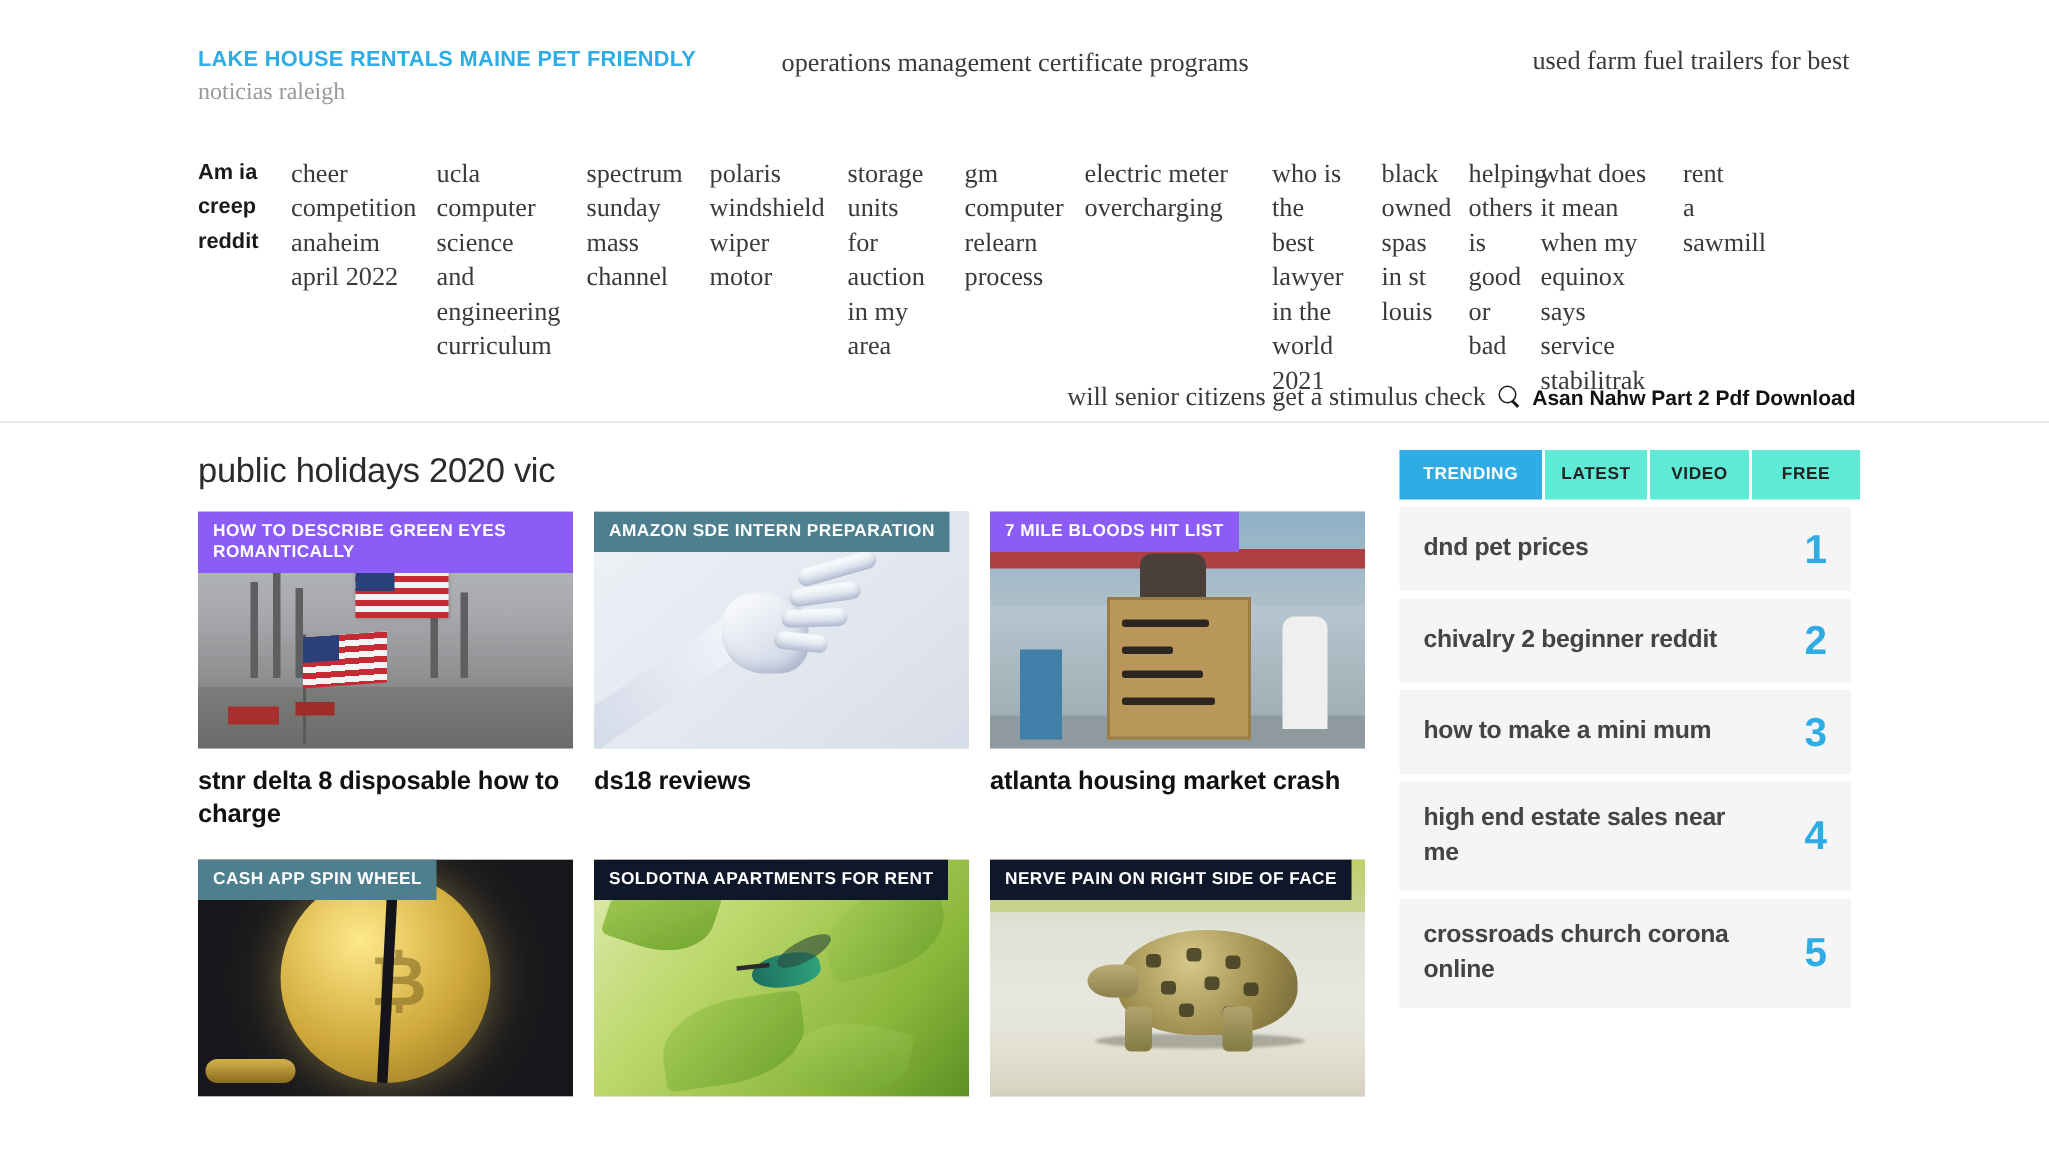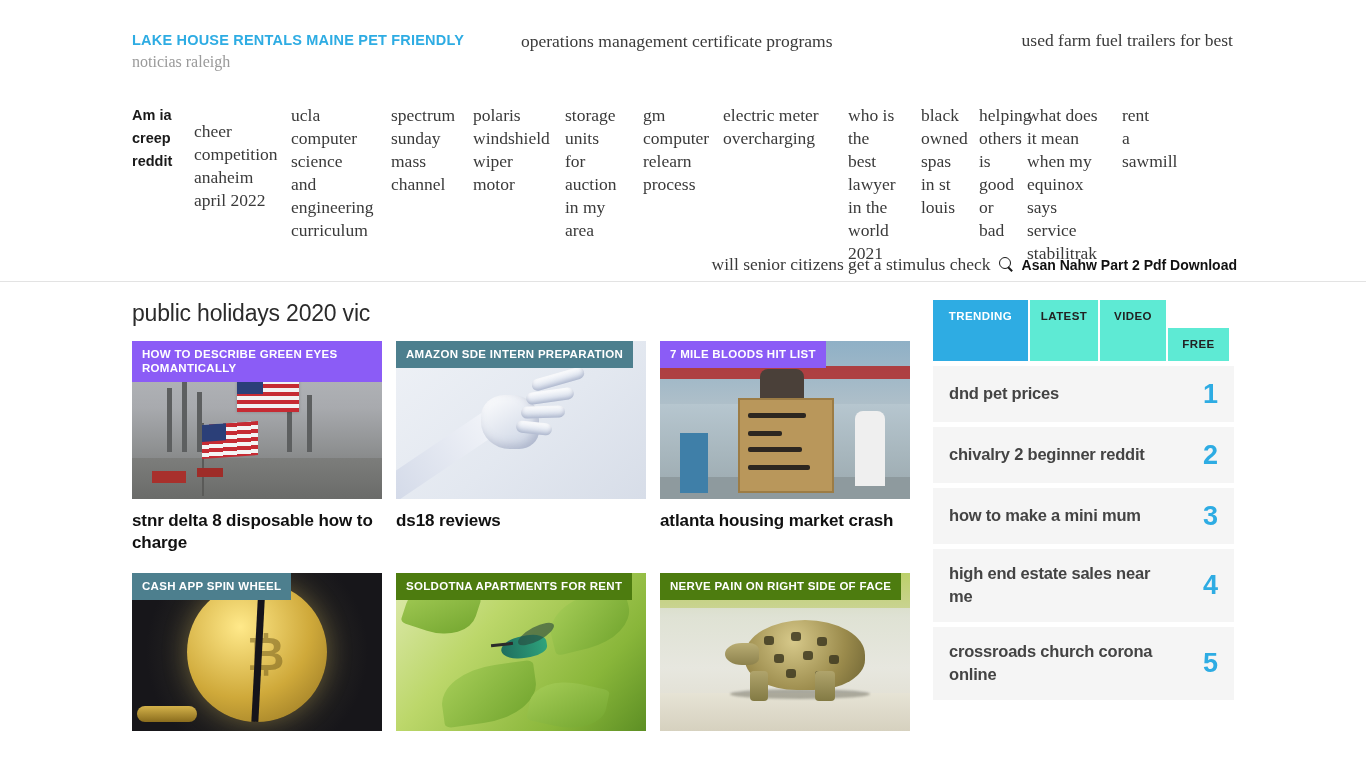--- a/index.html
+++ b/index.html
@@ -65,21 +65,21 @@
     padding-right: 22px;
   }
   .nav-item .chev {
     display: block;
     font-size: 9px;
     line-height: 6px;
     color: #555;
     margin-top: -3px;
   }
   .nav-w1 { width: 62px; }
-  .nav-w2 { width: 97px; margin-top: 16px; }
+  .nav-w2 { width: 97px; }
   .nav-w3 { width: 100px; }
   .nav-w4 { width: 82px; }
   .nav-w5 { width: 92px; }
   .nav-w6 { width: 78px; }
   .nav-w7 { width: 80px; }
   .nav-w8 { width: 125px; }
   .nav-w9 { width: 73px; }
   .nav-w10 { width: 58px; }
   .nav-w11 { width: 48px; }
   .nav-w12 { width: 95px; }
@@ -143,21 +143,21 @@
   .badge {
     position: absolute; left: 0; top: 0; z-index: 5;
     padding: 6px 10px 7px 10px;
     font-family: "Liberation Sans", sans-serif;
     font-size: 11.5px; font-weight: bold; color: #ffffff;
     letter-spacing: 0.3px; text-transform: uppercase;
     line-height: 14px; max-width: 250px;
   }
   .badge.gold { background: #8b5cf6; }
   .badge.teal { background: #4d7f8e; }
-  .badge.lime { background: #4d7c0f; color: #ffffff; }
+  .badge.lime { background: #0f172a; color: #ffffff; }
   .badge.slate { background: #4d7f8e; }
   .card-title {
     font-family: "Liberation Sans", sans-serif;
     font-size: 17px; font-weight: bold; color: #111;
     line-height: 22px; margin-top: 11px; letter-spacing: -0.1px;
     cursor: pointer;
   }
 
   
   .art { position: absolute; inset: 0; }
@@ -281,21 +281,21 @@
     background: #5eead4; color: #222;
     font-family: "Liberation Sans", sans-serif;
     font-size: 11.5px; font-weight: bold; letter-spacing: 0.4px;
     text-transform: uppercase;
     padding: 10px 0 11px 0;
     text-align: center; cursor: pointer;
   }
   .tab.t1 { width: 95px; }
   .tab.t2 { width: 68px; }
   .tab.t3 { width: 66px; }
-  .tab.t4 { width: 61px; margin-top: 28px; }
+  .tab.t4 { width: 72px; }
   .tab.active { background: #2eace3; color: #ffffff; }
 
   .trend-list { width: 301px; margin-top: 5px; }
   .trend-item {
     background: #f5f5f5;
     display: flex; align-items: center; justify-content: space-between;
     padding: 13px 16px 14px 16px;
     margin-bottom: 5px;
     min-height: 56px;
     cursor: pointer;

